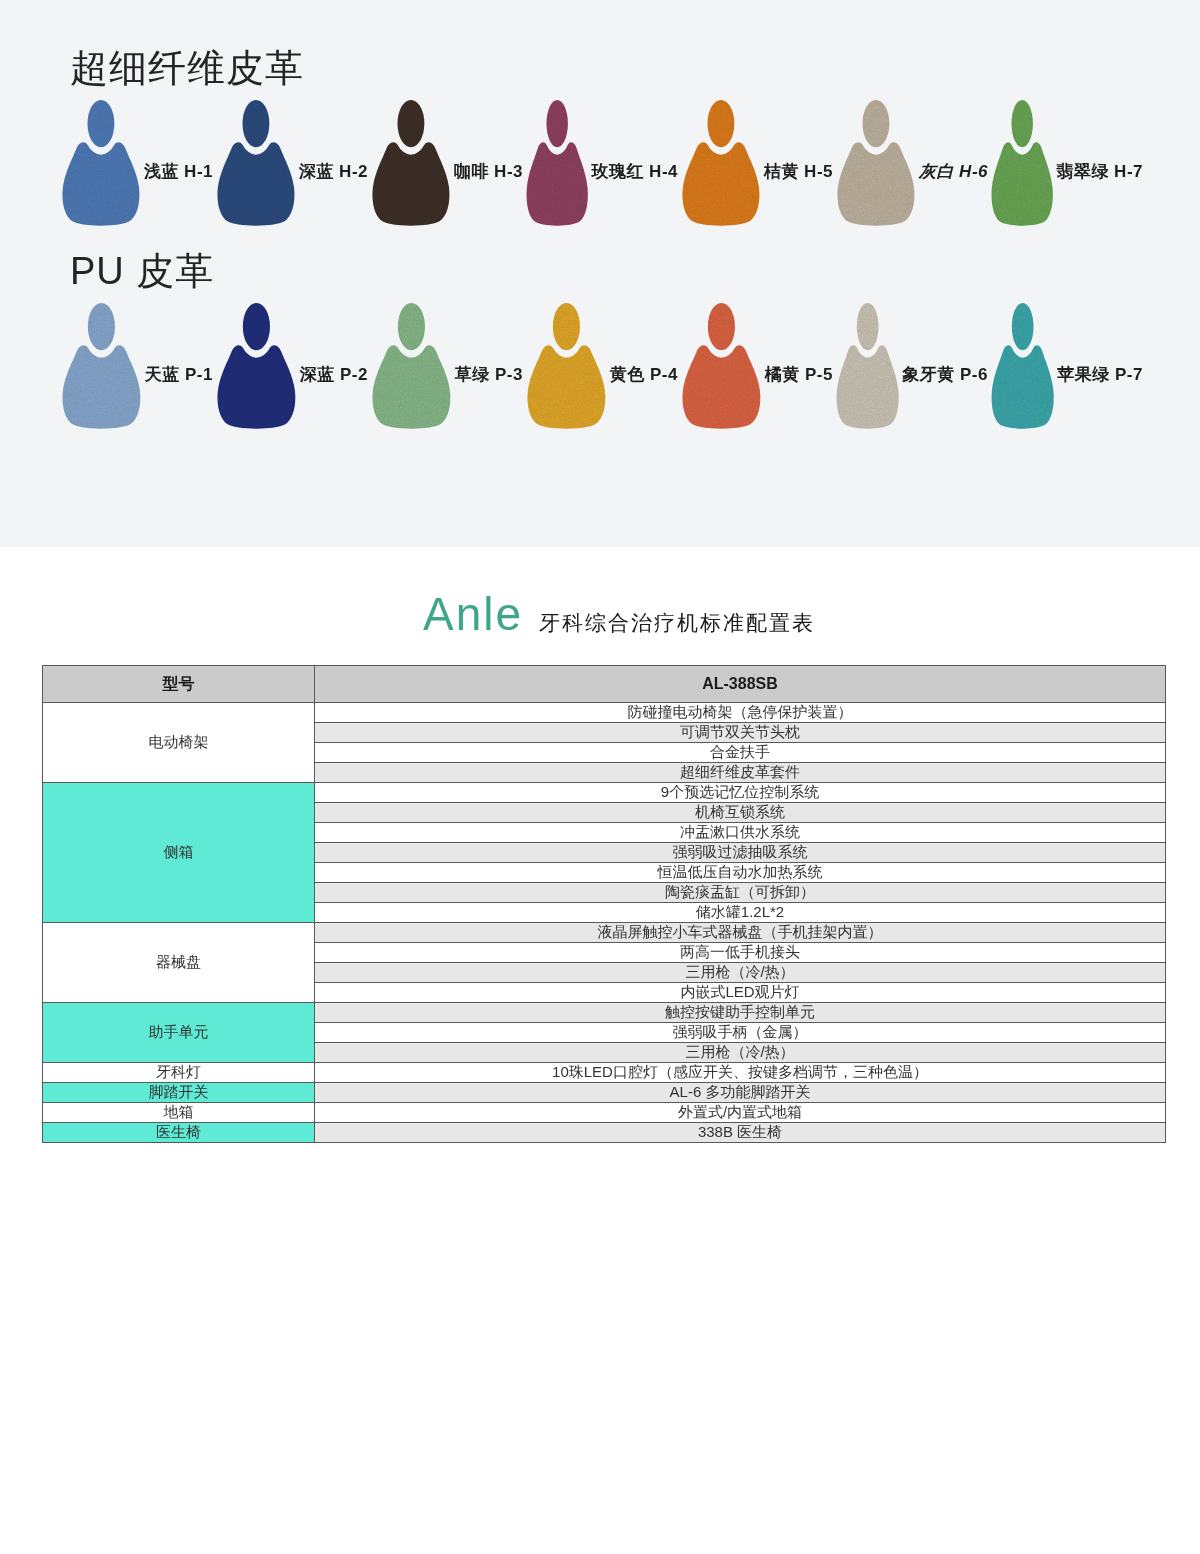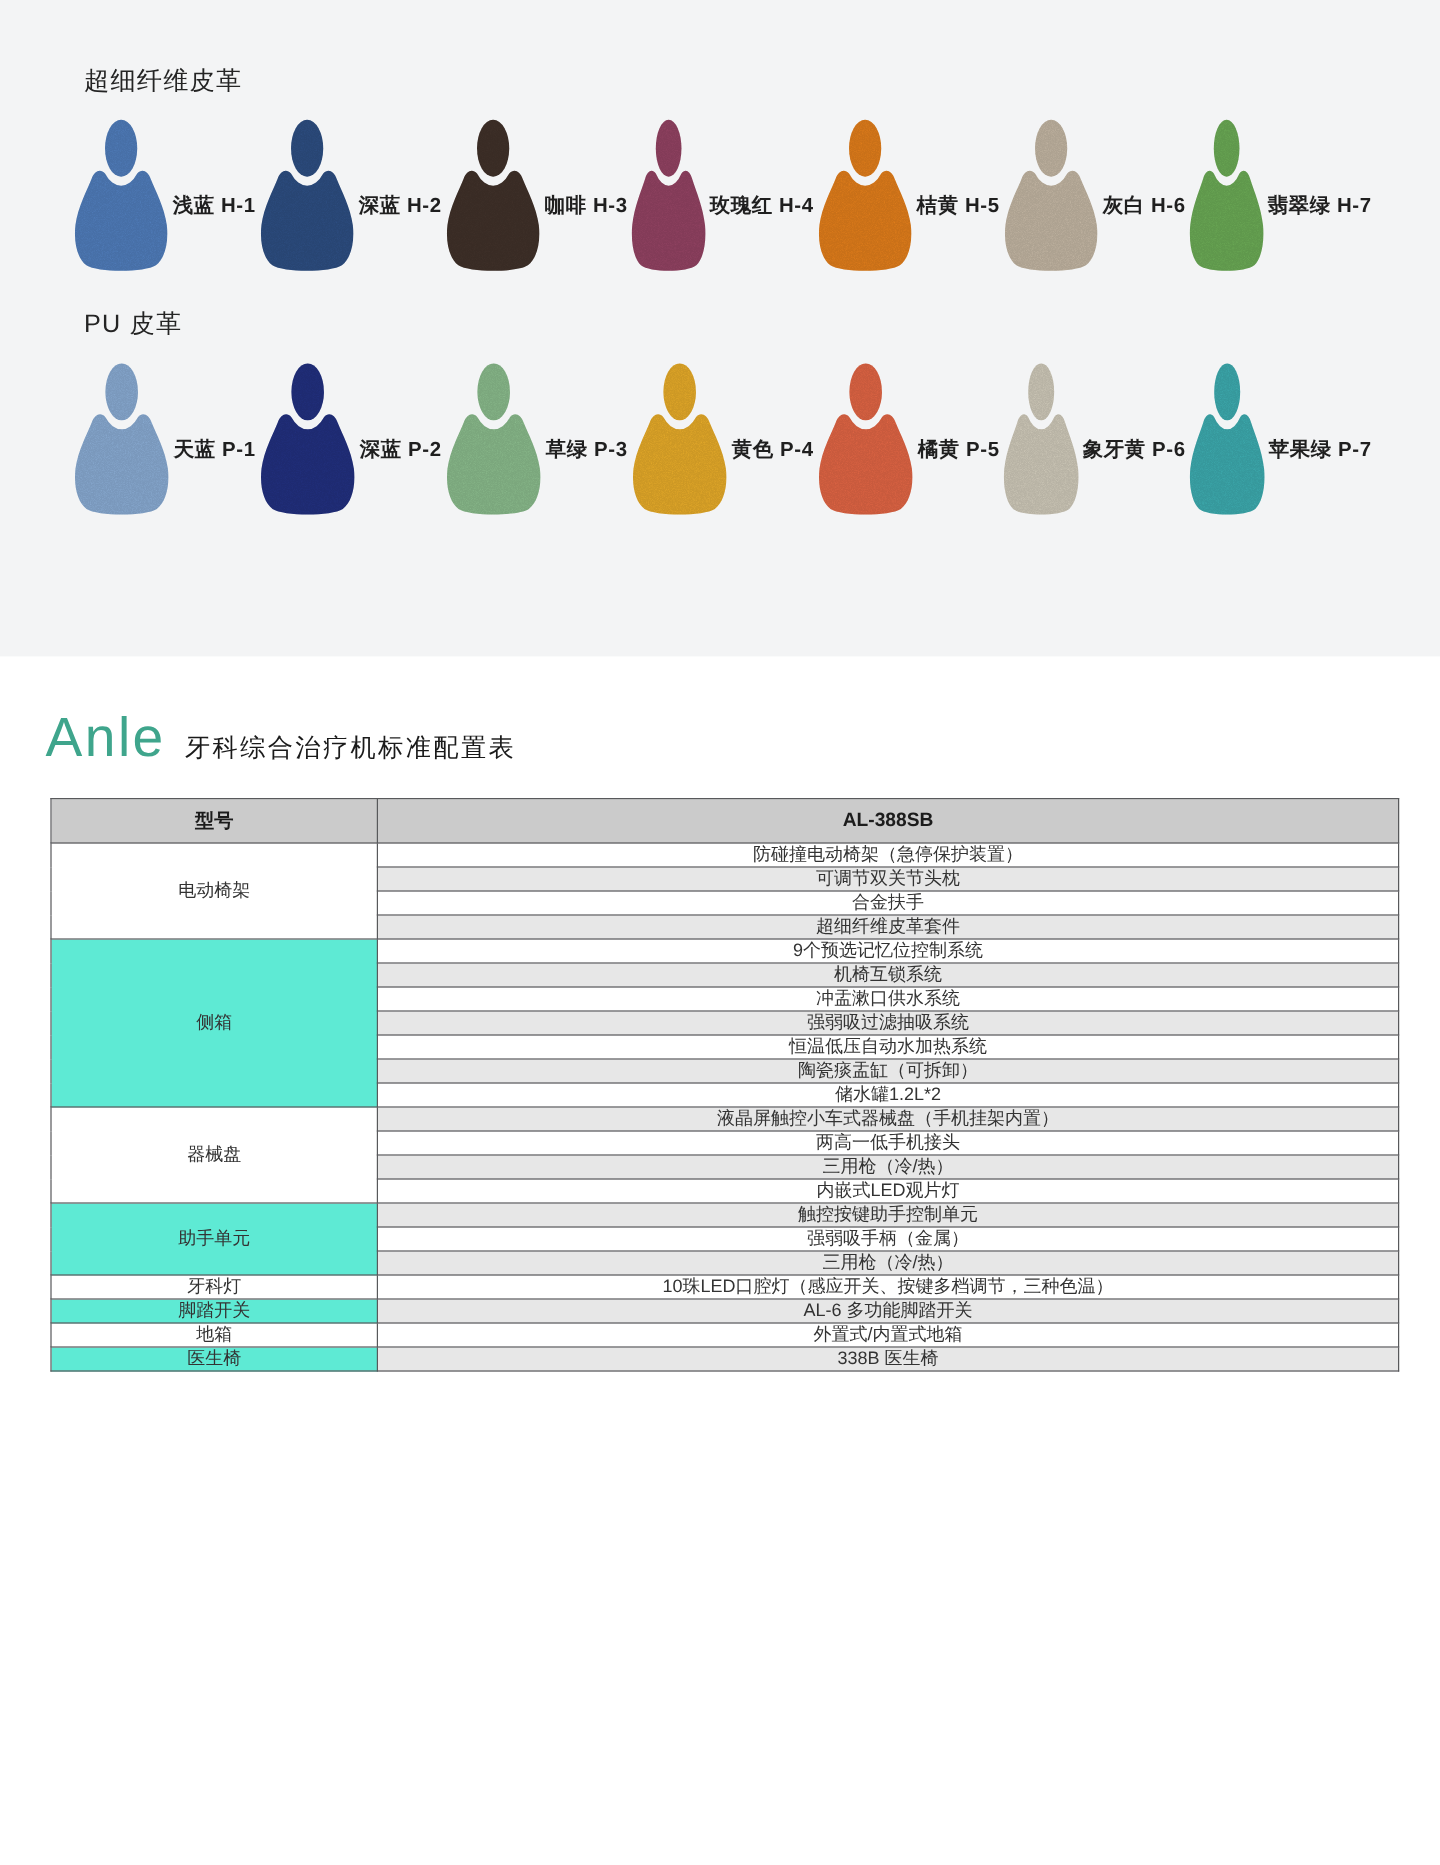--- a/index.html
+++ b/index.html
@@ -8,34 +8,34 @@
     background:#ffffff;
     font-family:"Liberation Sans","DejaVu Sans",sans-serif;
     -webkit-font-smoothing:antialiased;
   }
   .page { width:1200px; height:1554px; overflow:hidden; background:#fff; }
 
   
   .panel { width:1200px; height:547px; background:#f3f4f5; overflow:hidden; }
   .section-heading {
     margin:50px 0 0 70px;
-    font-size:21px; line-height:36px;
+    font-size:38px; line-height:36px;
     color:#242424; font-weight:500; letter-spacing:1px;
   }
   .panel > .leather-section:nth-child(2) .section-heading { margin-top:24px; }
   .swatch-row { display:flex; padding-left:58px; margin-top:13px; }
   .swatch-cell { width:155px; display:flex; flex-direction:row; align-items:center; }
   .swatch-cell svg { width:122px; height:130px; display:block; }
   .swatch-label {
     margin-top:15px; font-size:17px; font-weight:600;
     color:#1f1f1f; letter-spacing:0.5px; white-space:nowrap;
   }
 
   
-  .brand-line { display:flex; align-items:baseline; margin:42px 0 0 38px; }
+  .brand-line { display:flex; align-items:baseline; margin:42px 0 0 38px;justify-content:center; }
   .brand-logo {
     font-size:46px; font-weight:500; letter-spacing:2px;
     color:#3fa58c; line-height:50px;
   }
   .brand-title {
     font-size:21px; color:#1a1a1a; font-weight:500;
     margin-left:16px; letter-spacing:2px;
   }
 
   
@@ -213,21 +213,21 @@
                  C 154 119, 147 133, 134 139
                  C 117 146, 43 146, 26 139
                  C 13 133, 6 119, 9 101
                  C 13 83, 27 68, 34 57
                  C 39 49, 48 47, 55 52 Z"></path>
       </g>
     </svg>
     <div class="swatch-label">桔黄 H-5</div>
   </div>
 
-  <div class="swatch-cell" style="color: rgb(207, 193, 173);">
+  <div class="swatch-cell" style="color: rgb(207, 193, 173); font-style: italic;">
     <svg viewBox="0 0 160 148" preserveAspectRatio="none">
       <g fill="currentColor">
         <ellipse cx="80" cy="28" rx="25" ry="27"></ellipse>
         <path d="M 55 52 A 33 33 0 0 0 105 52
                  C 112 47, 121 49, 126 57
                  C 133 68, 147 83, 151 101
                  C 154 119, 147 133, 134 139
                  C 117 146, 43 146, 26 139
                  C 13 133, 6 119, 9 101
                  C 13 83, 27 68, 34 57

